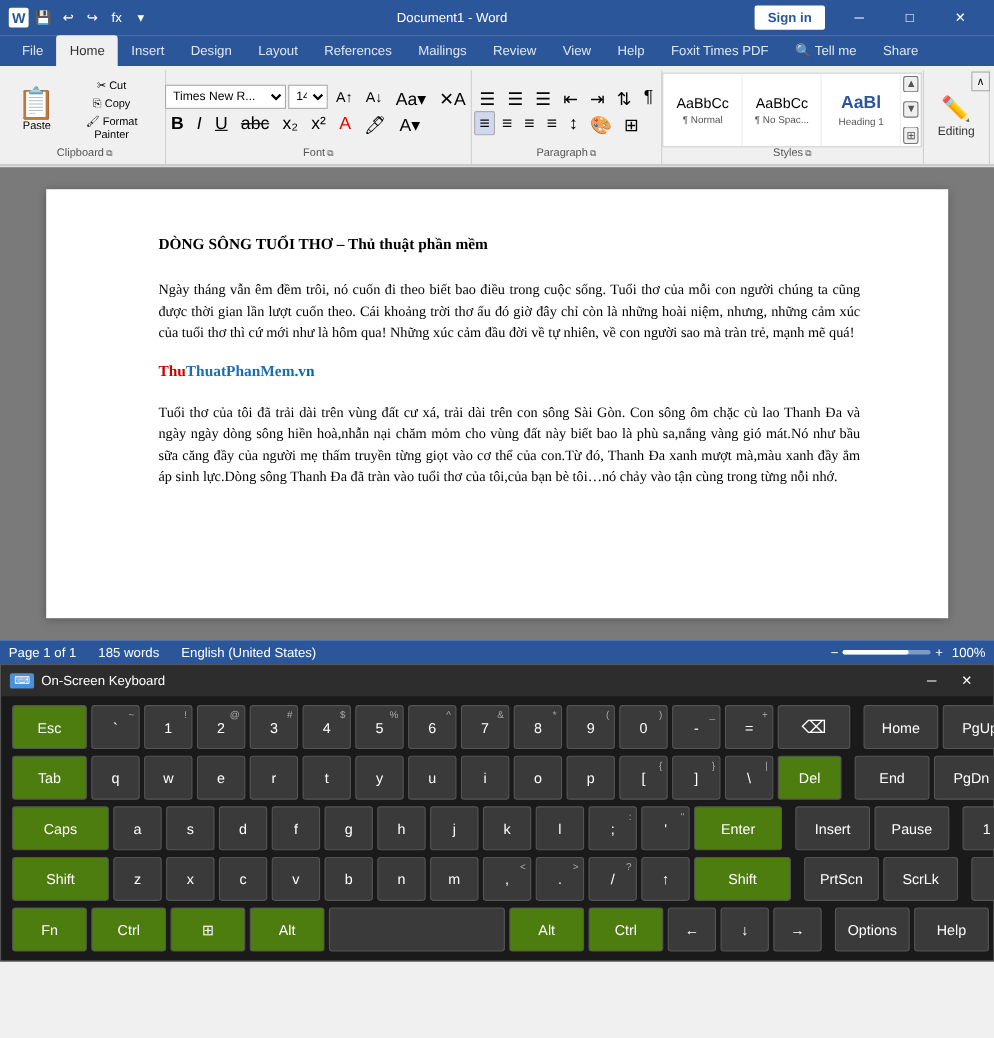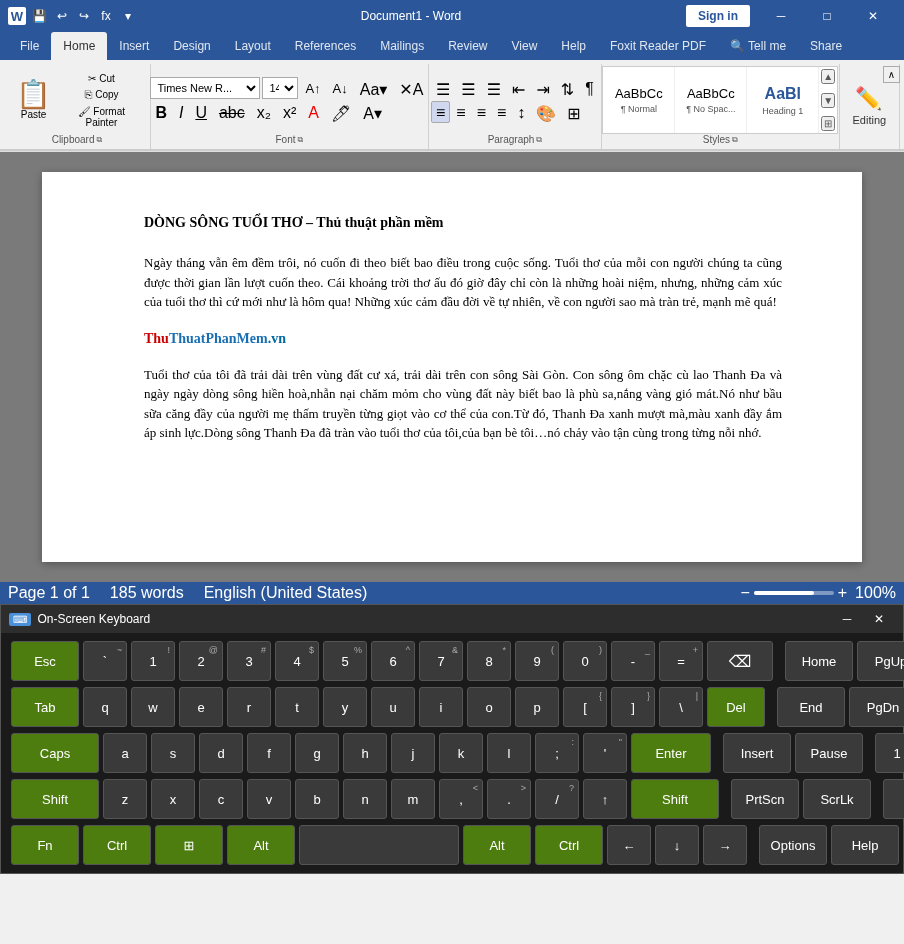--- a/index.html
+++ b/index.html
@@ -169,21 +169,21 @@
     .doc-para { margin-bottom: 16px; text-align: justify; }
     .doc-brand { color: #1a6fb3; font-size: 14px; font-weight: bold; margin-bottom: 16px; }
 
     
     .statusbar {
       background: #2b579a;
       height: 22px;
       display: flex;
       align-items: center;
       padding: 0 8px;
-      font-size: 16px;
+      font-size: 12px;
       color: white;
       gap: 20px;
     }
     .statusbar-right { margin-left: auto; display: flex; align-items: center; gap: 8px; }
     .statusbar-zoom { display: flex; align-items: center; gap: 4px; }
     .zoom-slider { width: 80px; height: 4px; background: rgba(255,255,255,0.4); border-radius: 2px; }
 
     
     .keyboard-window {
       background: #1a1a1a;
@@ -260,21 +260,21 @@
   <button class="ribbon-tab">File</button>
   <button class="ribbon-tab active">Home</button>
   <button class="ribbon-tab">Insert</button>
   <button class="ribbon-tab">Design</button>
   <button class="ribbon-tab">Layout</button>
   <button class="ribbon-tab">References</button>
   <button class="ribbon-tab">Mailings</button>
   <button class="ribbon-tab">Review</button>
   <button class="ribbon-tab">View</button>
   <button class="ribbon-tab">Help</button>
-  <button class="ribbon-tab">Foxit Reader PDF</button>
+  <button class="ribbon-tab">Foxit Times PDF</button>
   <button class="ribbon-tab">🔍 Tell me</button>
   <button class="ribbon-tab">Share</button>
 </div>
 
 <div class="ribbon" style="position:relative;">
 
   <div class="ribbon-group">
     <div class="ribbon-group-content">
       <button class="paste-btn">
         <span class="icon">📋</span>

